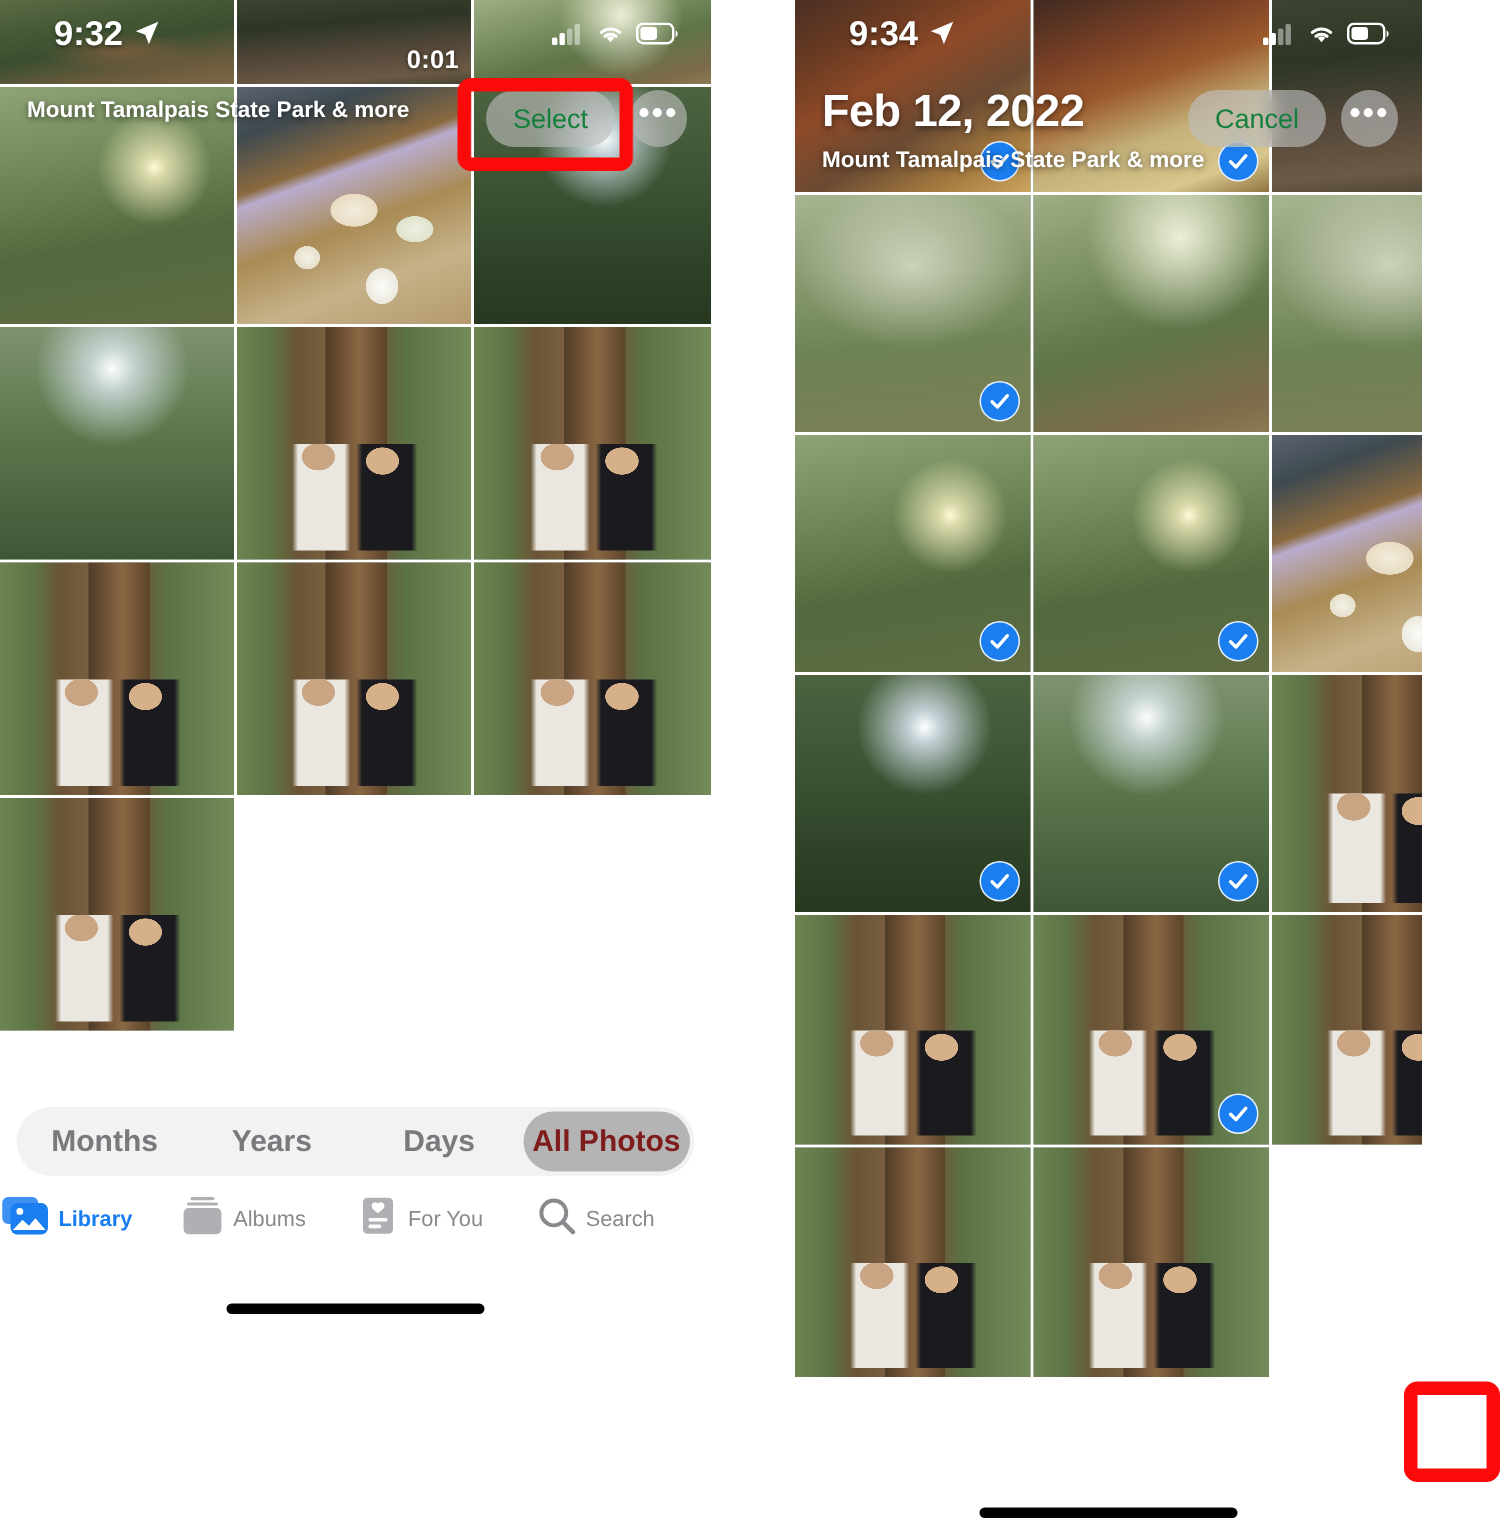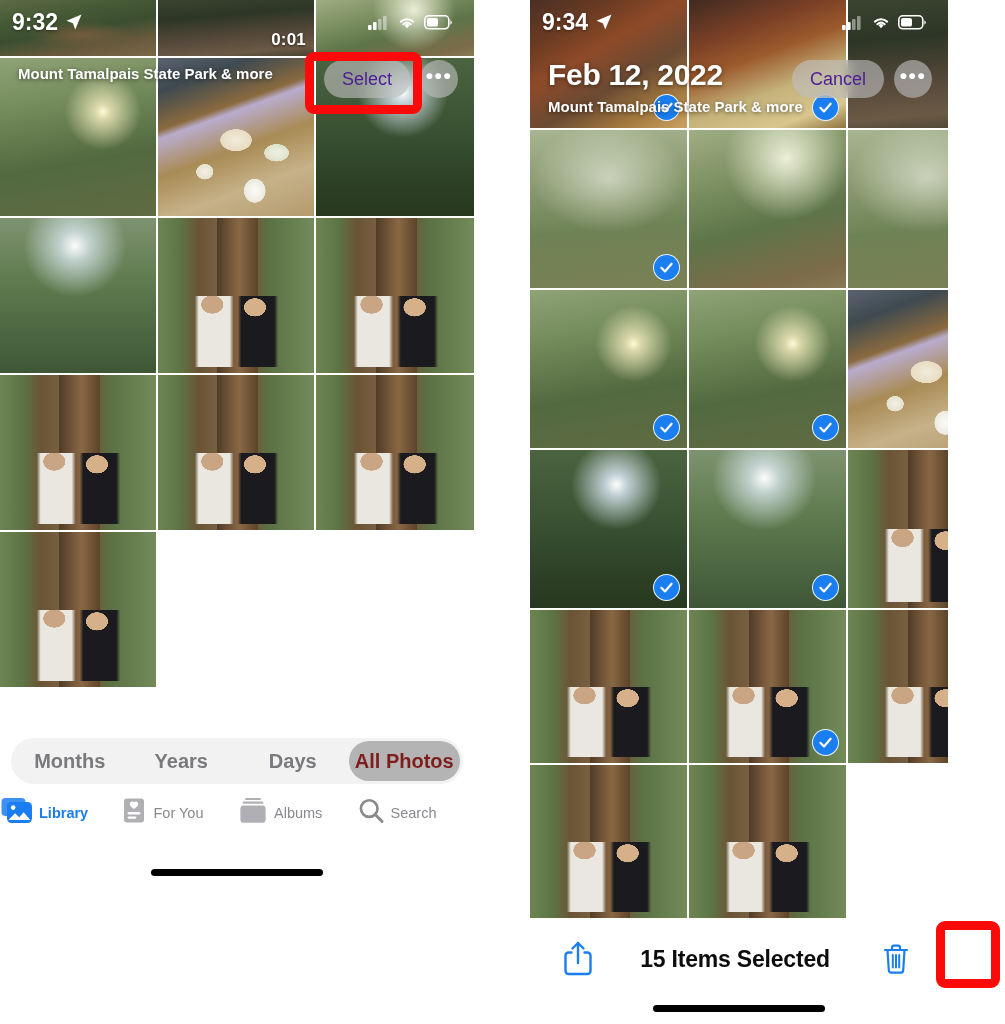--- a/index.html
+++ b/index.html
@@ -123,21 +123,21 @@
     width: 27px; height: 27px; border-radius: 50%;
     background: #1a7ef0; border: 1.5px solid rgba(255,255,255,.9);
     display: flex; align-items: center; justify-content: center;
   }
   .check svg { width: 17px; height: 17px; display: block; }
 
   
   .statusbar {
     position: absolute; left: 0; top: 0; width: 100%; height: 44px;
     display: flex; align-items: center; justify-content: space-between;
-    padding: 0 22px 0 12px; pointer-events: none; z-index: 5;
+    padding: 0 22px 0 36px; pointer-events: none; z-index: 5;
   }
   .clock {
     color: #fff; font-size: 23px; font-weight: 600;
     display: flex; align-items: center; gap: 6px;
     text-shadow: 0 1px 3px rgba(0,0,0,.45);
   }
   .loc-arrow { display:block; }
   .status-icons { display: flex; align-items: center; gap: 7px; }
 
   
@@ -153,21 +153,21 @@
     color: #fff; font-size: 15px; font-weight: 600; line-height: 1.28;
     margin-top: 6px; text-shadow: 0 1px 4px rgba(0,0,0,.55);
     max-width: 330px;
   }
   .header-actions {
     position: absolute; right: 16px; top: 60px; display: flex; align-items: center; gap: 10px; z-index: 6;
   }
   .pill-btn {
     height: 38px; min-width: 86px; padding: 0 18px; border-radius: 19px;
     background: rgba(190,190,190,.62); backdrop-filter: blur(6px);
-    color: #4c1d95; font-size: 18px; font-weight: 500;
+    color: #15803d; font-size: 18px; font-weight: 500;
     display: flex; align-items: center; justify-content: center; border: none;
     font-family: "Liberation Sans", sans-serif;
   }
   .round-btn {
     width: 38px; height: 38px; border-radius: 50%;
     background: rgba(190,190,190,.62); backdrop-filter: blur(6px);
     display: flex; align-items: center; justify-content: center;
     color: #fff; font-size: 21px; font-weight: 700; letter-spacing: 1.5px;
     padding-bottom: 7px; border: none;
   }
@@ -318,37 +318,37 @@
         <button class="tab active">
           <span class="tab-icon"><svg width="34" height="30" viewBox="0 0 34 30">
               <rect x="1.5" y="2" width="24" height="18" rx="4" fill="#1a7ef0" opacity=".85"></rect>
               <rect x="7" y="6" width="25" height="21" rx="4.5" fill="#1a7ef0"></rect>
               <path d="M8.6 24 L15 17.2 L19.3 21.2 L23.6 16.2 L30.4 24 Z" fill="#fff"></path>
               <circle cx="13.2" cy="11.6" r="2.3" fill="#fff"></circle>
             </svg></span>
           <span class="tab-label">Library</span>
         </button>
         <button class="tab">
+          <span class="tab-icon"><svg width="32" height="30" viewBox="0 0 32 30">
+              <rect x="8" y="2" width="16" height="2.1" rx="1.05" fill="#b0b0b4"></rect>
+              <rect x="5.6" y="5.6" width="20.8" height="2.1" rx="1.05" fill="#b0b0b4"></rect>
+              <rect x="3.4" y="9.4" width="25.2" height="17.4" rx="3.4" fill="#b0b0b4"></rect>
+            </svg></span>
+          <span class="tab-label">Albums</span>
+        </button>
+        <button class="tab">
           <span class="tab-icon"><svg width="30" height="30" viewBox="0 0 30 30">
               <rect x="5" y="2.5" width="20" height="24" rx="3" fill="#b0b0b4"></rect>
               <path d="M15 6.3c-1.5-1.6-4.3-.6-4.3 1.6 0 2 2.6 3.6 4.3 5 1.7-1.4 4.3-3 4.3-5 0-2.2-2.8-3.2-4.3-1.6Z" fill="#fff"></path>
               <rect x="8.6" y="16" width="12.8" height="2.4" rx="1.2" fill="#fff"></rect>
               <rect x="8.6" y="20.4" width="8.6" height="2.4" rx="1.2" fill="#fff"></rect>
             </svg></span>
           <span class="tab-label">For You</span>
         </button>
         <button class="tab">
-          <span class="tab-icon"><svg width="32" height="30" viewBox="0 0 32 30">
-              <rect x="8" y="2" width="16" height="2.1" rx="1.05" fill="#b0b0b4"></rect>
-              <rect x="5.6" y="5.6" width="20.8" height="2.1" rx="1.05" fill="#b0b0b4"></rect>
-              <rect x="3.4" y="9.4" width="25.2" height="17.4" rx="3.4" fill="#b0b0b4"></rect>
-            </svg></span>
-          <span class="tab-label">Albums</span>
-        </button>
-        <button class="tab">
           <span class="tab-icon"><svg width="30" height="30" viewBox="0 0 30 30">
               <circle cx="13.2" cy="12.6" r="8.3" fill="none" stroke="#8a8a8e" stroke-width="2.6"></circle>
               <path d="M19.4 18.8 L26 25.4" stroke="#8a8a8e" stroke-width="2.9" stroke-linecap="round"></path>
             </svg></span>
           <span class="tab-label">Search</span>
         </button>
       </div>
 
     <div class="home-indicator"></div>
   </div>
@@ -499,38 +499,20 @@
     <div class="date-header">
       <div class="date-title">Feb 12, 2022</div>
       <div class="date-sub">Mount Tamalpais State Park &amp; more</div>
     </div>
 
     <div class="header-actions">
       <button class="pill-btn">Cancel</button>
       <button class="round-btn">•••</button>
     </div>
 
-    <div class="sel-toolbar">
-      <button class="icon-btn">
-        <svg width="32" height="38" viewBox="0 0 32 38">
-          <path d="M16 3 L16 23" stroke="#1a7ef0" stroke-width="2.4" stroke-linecap="round" fill="none"></path>
-          <path d="M10.5 8.5 L16 3 L21.5 8.5" stroke="#1a7ef0" stroke-width="2.4" stroke-linecap="round" stroke-linejoin="round" fill="none"></path>
-          <path d="M9.5 12.5 H6.5 a3 3 0 0 0 -3 3 V31 a3 3 0 0 0 3 3 H25.5 a3 3 0 0 0 3 -3 V15.5 a3 3 0 0 0 -3 -3 H22.5" stroke="#1a7ef0" stroke-width="2.4" fill="none" stroke-linecap="round"></path>
-        </svg>
-      </button>
-      <div class="sel-count">15 Items Selected</div>
-      <button class="icon-btn" style="width:40px;height:40px;">
-        <svg width="30" height="34" viewBox="0 0 30 34">
-          <path d="M4 8 H26" stroke="#1a7ef0" stroke-width="2.2" stroke-linecap="round"></path>
-          <path d="M11 8 V5.5 a1.8 1.8 0 0 1 1.8 -1.8 h4.4 A1.8 1.8 0 0 1 19 5.5 V8" stroke="#1a7ef0" stroke-width="2.2" fill="none" stroke-linejoin="round"></path>
-          <path d="M6.5 8 L7.8 28.3 A2.6 2.6 0 0 0 10.4 30.7 h9.2 a2.6 2.6 0 0 0 2.6 -2.4 L23.5 8" stroke="#1a7ef0" stroke-width="2.2" fill="none" stroke-linejoin="round"></path>
-          <path d="M11.8 13 V25.5 M15 13 V25.5 M18.2 13 V25.5" stroke="#1a7ef0" stroke-width="2" stroke-linecap="round"></path>
-        </svg>
-      </button>
-    </div>
 
     <div class="home-indicator"></div>
   </div>
 
   <div class="anno" id="anno-select"></div>
   <div class="anno" id="anno-delete"></div>
 
 </div>
 
 </body></html>

